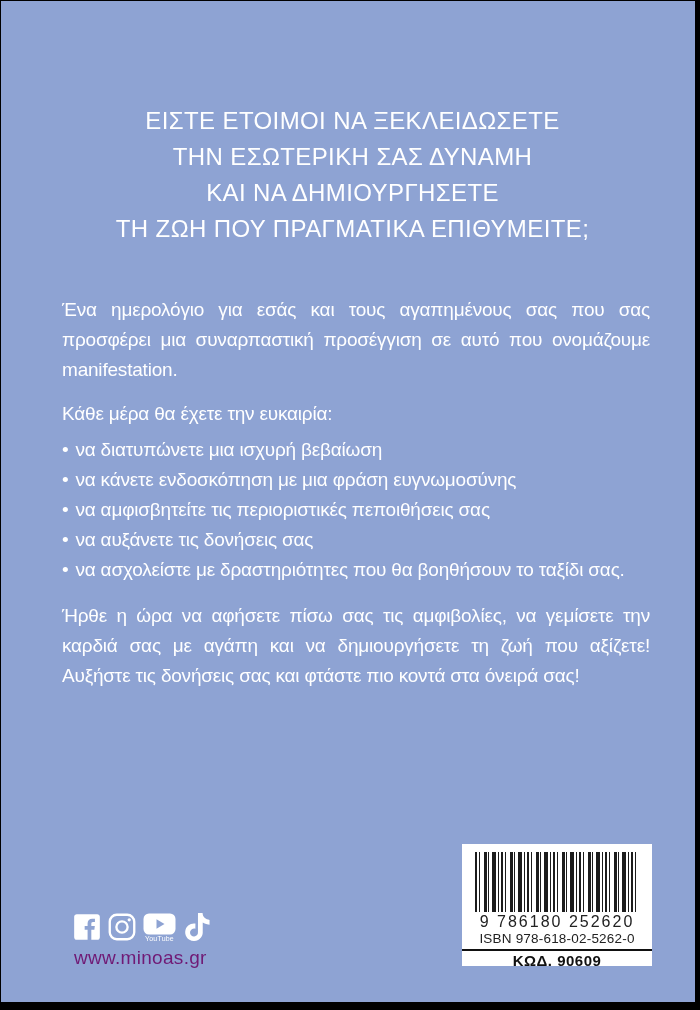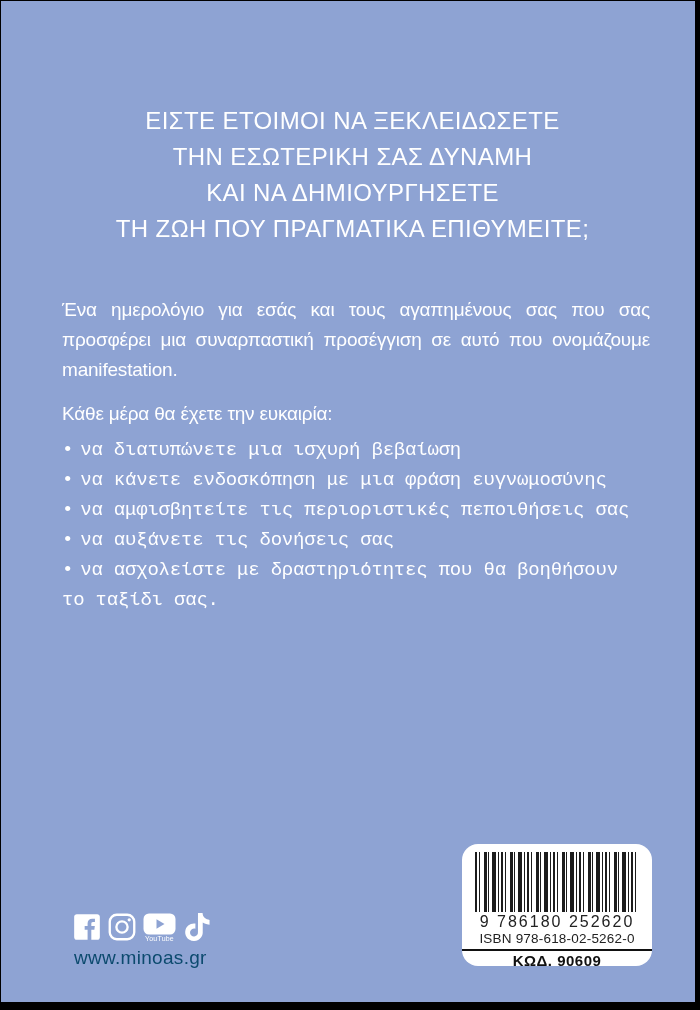--- a/index.html
+++ b/index.html
@@ -29,21 +29,21 @@
   
   .col { margin-left:61px; width:588px;margin-top:48px; }
   .para {
     text-align:justify;
     font-size:19px;
     line-height:30px;
     letter-spacing:-0.2px;
   }
   .intro   { margin-top:20px; }
   .listintro { margin-top:14px; text-align:left; }
-  .bullets { margin-top:6px;font-family:Liberation Mono, monospace; }
+  .bullets { margin-top:6px; }
   .bullet-line { font-size:19px; line-height:30px; letter-spacing:-0.2px; }
   .bullet-line .marker { margin-right:7px; }
   .closing { margin-top:16px; }
   
   .tagline { margin-top:22px; }
   .tagline .tl {
     text-align:center;
     font-size:21px;
     line-height:32px;
     letter-spacing:0.4px;
@@ -53,27 +53,27 @@
   
   .social {
     position:absolute; left:72px; top:912px;
     display:flex; align-items:flex-start; gap:7px; height:32px;
   }
   .icon svg { display:block; }
   .yt-wrap { display:flex; flex-direction:column; align-items:center; }
   .yt-label { font-size:7px; line-height:7px; letter-spacing:0.2px; margin-top:0px; color:#fff; }
   .website {
     position:absolute; left:73px; top:946px;
-    font-size:19px; letter-spacing:0.3px; color:#0c4a6e;
+    font-size:19px; letter-spacing:0.3px; color:#701a75;
   }
   
   .barcode-box {
     position:absolute; left:461px; top:843px;
     width:190px; height:122px;
-    background:#fff; border-radius:16px;
+    background:#fff; border-radius:0;
     color:#1a1a1a; text-align:center;
     box-sizing:border-box;
   }
   .bars {
     margin:8px 13px 0 13px; height:60px;
     background:repeating-linear-gradient(90deg,
       #1c1c1c 0px 2px,  #fff 2px 4px,
       #1c1c1c 4px 5px,  #fff 5px 9px,
       #1c1c1c 9px 12px, #fff 12px 13px,
       #1c1c1c 13px 14px,#fff 14px 17px,
@@ -107,20 +107,21 @@
       <div class="para listintro">Κάθε μέρα θα έχετε την ευκαιρία:</div>
 
       <div class="bullets">
         <div class="bullet-line"><span class="marker">•</span><span>να διατυπώνετε μια ισχυρή βεβαίωση</span></div>
         <div class="bullet-line"><span class="marker">•</span><span>να κάνετε ενδοσκόπηση με μια φράση ευγνωμοσύνης</span></div>
         <div class="bullet-line"><span class="marker">•</span><span>να αμφισβητείτε τις περιοριστικές πεποιθήσεις σας</span></div>
         <div class="bullet-line"><span class="marker">•</span><span>να αυξάνετε τις δονήσεις σας</span></div>
         <div class="bullet-line"><span class="marker">•</span><span>να ασχολείστε με δραστηριότητες που θα βοηθήσουν το ταξίδι σας.</span></div>
       </div>
 
+      <div class="para closing">Ήρθε η ώρα να αφήσετε πίσω σας τις αμφιβολίες, να γεμίσετε την καρδιά σας με αγάπη και να δημιουργήσετε τη ζωή που αξίζετε! Αυξήστε τις δονήσεις σας και φτάστε πιο κοντά στα όνειρά σας!</div>
     </div>
 
     <div class="tagline">
     </div>
 
     <div class="social">
       <span class="icon">
         <svg width="28" height="28" viewBox="0 0 24 24">
           <path fill="#ffffff" d="M20.7 1H3.3C2 1 1 2 1 3.3v17.4C1 22 2 23 3.3 23h9.2v-8.6H10v-3.2h2.5V8.9c0-2.6 1.6-4 3.9-4 1.1 0 2.1.1 2.4.1v2.8h-1.6c-1.3 0-1.5.6-1.5 1.5v1.9h3l-.4 3.2h-2.6V23h5C22 23 23 22 23 20.7V3.3C23 2 22 1 20.7 1z"></path>
         </svg>

